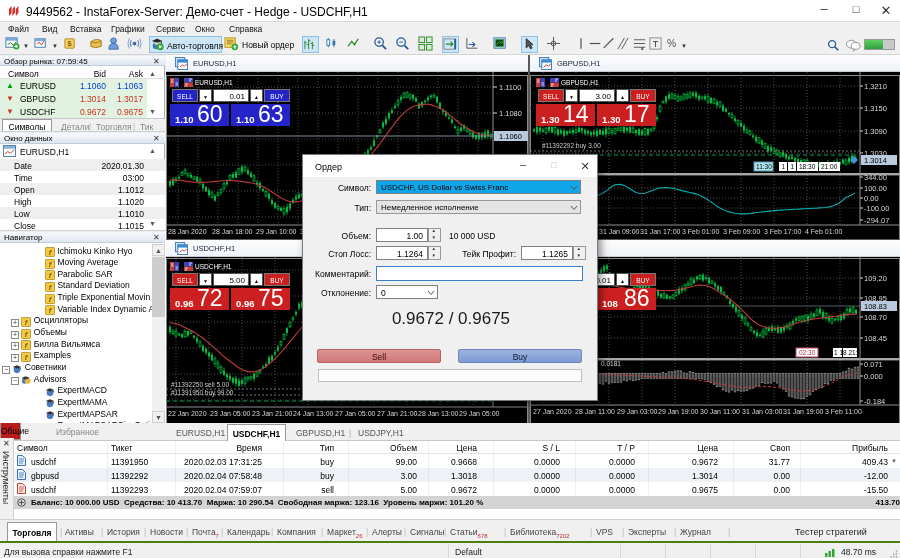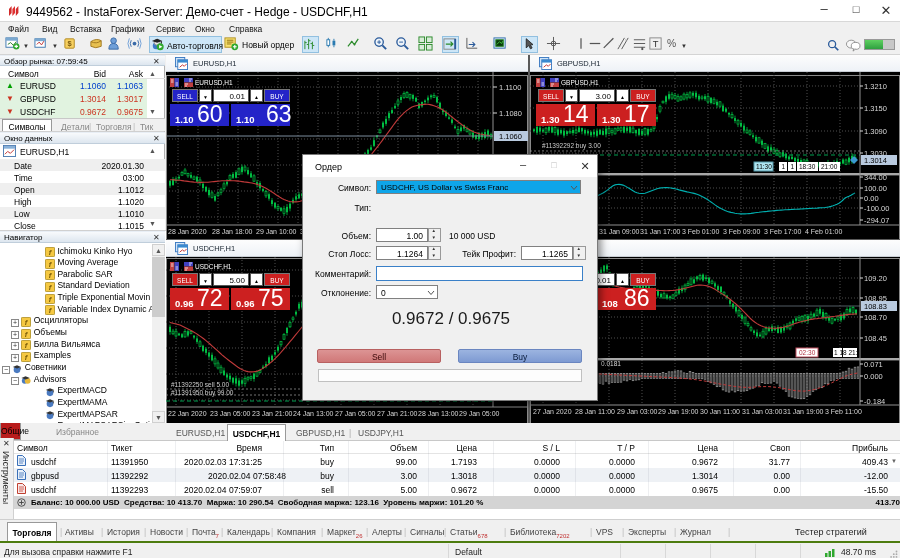--- a/index.html
+++ b/index.html
@@ -641,21 +641,21 @@
       <div class="abs" style="left:41px;top:0;width:36px;height:13px;background:#fff;border:1px solid #555;text-align:right;font-size:8px;color:#000;padding:2px 3px 0 0;">0.01</div>
       <div class="abs" style="left:78px;top:0;width:13px;height:13px;background:#fff;border:1px solid #555;text-align:center;font-size:5px;color:#000;padding-top:4px;">▲</div>
       <div class="abs" style="left:92px;top:0;width:26px;height:13px;background:#2424c8;border:1px solid #777;color:#fff;text-align:center;padding-top:3px;">BUY</div>
     </div>
 <div class="abs" style="left:170px;top:104px;width:59px;height:22px;background:#2424c8;color:#fff;">
           <span class="abs" style="left:5px;top:10px;font-size:9.5px;font-weight:bold;">1.10</span>
           <span class="abs" style="left:27px;top:-3px;font-size:23px;">60</span>
         </div>
 <div class="abs" style="left:231px;top:104px;width:59px;height:22px;background:#2424c8;color:#fff;">
           <span class="abs" style="left:5px;top:10px;font-size:9.5px;font-weight:bold;">1.10</span>
-          <span class="abs" style="left:27px;top:-3px;font-size:23px;margin-left:8px;">63</span>
+          <span class="abs" style="left:27px;top:-3px;font-size:23px;">63</span>
         </div>
 <div class="abs wtitle" style="left:530px;top:55px;width:370px;height:17px;">
      <svg class="abs" style="left:9px;top:2px" width="13" height="13" viewBox="0 0 14 14">
       <rect x="0.5" y="0.5" width="10" height="10" fill="#cfe4f7" stroke="#3a78c0"></rect>
       <rect x="3" y="3" width="10.5" height="10.5" fill="#fff" stroke="#3a78c0"></rect>
       <rect x="3" y="3" width="10.5" height="3" fill="#3a8ad0"></rect>
       <polyline points="5,11 8,8.5 10,10 12.5,7.5" fill="none" stroke="#c03030"></polyline>
     </svg>
      <span class="abs" style="left:27px;top:4px;font-size:7.5px;">GBPUSD,H1</span>
 
@@ -1727,35 +1727,35 @@
 <div class="abs" style="left:14px;top:13px;width:886px;height:14px;background:#fff;">
      <span class="abs" style="left:3px;top:1px;"><svg width="9" height="11" viewBox="0 0 9 11">
           <path d="M0.5 0.5 h5 l3 3 v7 h-8 Z" fill="#e8f0fa" stroke="#3a70b8"></path>
           <path d="M2 4h5M2 6h5M2 8h4" stroke="#3a70b8" stroke-width="0.8"></path>
         </svg></span>
      <span class="abs" style="left:17px;top:3px;color:#000;">usdchf</span>
      <span class="abs" style="left:97px;top:3px;color:#000;">11391950</span>
 <span class="abs" style="left:128px;top:3px;width:120px;text-align:right;color:#000;">2020.02.03 17:31:25</span>
 <span class="abs" style="left:200px;top:3px;width:120px;text-align:right;color:#000;">buy</span>
 <span class="abs" style="left:283px;top:3px;width:120px;text-align:right;color:#000;">99.00</span>
-<span class="abs" style="left:343px;top:3px;width:120px;text-align:right;color:#000;">1.7193</span>
+<span class="abs" style="left:343px;top:3px;width:120px;text-align:right;color:#000;">0.9668</span>
 <span class="abs" style="left:426px;top:3px;width:120px;text-align:right;color:#000;">0.0000</span>
 <span class="abs" style="left:501px;top:3px;width:120px;text-align:right;color:#000;">0.0000</span>
 <span class="abs" style="left:584px;top:3px;width:120px;text-align:right;color:#000;">0.9672</span>
 <span class="abs" style="left:656px;top:3px;width:120px;text-align:right;color:#000;">31.77</span>
 <span class="abs" style="left:754px;top:3px;width:120px;text-align:right;color:#000;">409.43</span>
 </div>
 <div class="abs" style="left:14px;top:27px;width:886px;height:14px;background:#eef1f5;">
      <span class="abs" style="left:3px;top:1px;"><svg width="9" height="11" viewBox="0 0 9 11">
           <path d="M0.5 0.5 h5 l3 3 v7 h-8 Z" fill="#e8f0fa" stroke="#3a70b8"></path>
           <path d="M2 4h5M2 6h5M2 8h4" stroke="#3a70b8" stroke-width="0.8"></path>
         </svg></span>
      <span class="abs" style="left:17px;top:3px;color:#000;">gbpusd</span>
      <span class="abs" style="left:97px;top:3px;color:#000;">11392292</span>
-<span class="abs" style="left:128px;top:3px;width:144px;text-align:right;color:#000;">2020.02.04 07:58:48</span>
+<span class="abs" style="left:128px;top:3px;width:120px;text-align:right;color:#000;">2020.02.04 07:58:48</span>
 <span class="abs" style="left:200px;top:3px;width:120px;text-align:right;color:#000;">buy</span>
 <span class="abs" style="left:283px;top:3px;width:120px;text-align:right;color:#000;">3.00</span>
 <span class="abs" style="left:343px;top:3px;width:120px;text-align:right;color:#000;">1.3018</span>
 <span class="abs" style="left:426px;top:3px;width:120px;text-align:right;color:#000;">0.0000</span>
 <span class="abs" style="left:501px;top:3px;width:120px;text-align:right;color:#000;">0.0000</span>
 <span class="abs" style="left:584px;top:3px;width:120px;text-align:right;color:#000;">1.3014</span>
 <span class="abs" style="left:656px;top:3px;width:120px;text-align:right;color:#000;">0.00</span>
 <span class="abs" style="left:754px;top:3px;width:120px;text-align:right;color:#000;">-12.00</span>
 </div>
 <div class="abs" style="left:14px;top:41px;width:886px;height:14px;background:#fff;">
@@ -1860,20 +1860,26 @@
   <span class="abs" style="left:275px;top:5px;width:14px;text-align:center;font-size:11px;color:#333;">✕</span>
  </div>
  <span class="abs" style="left:18px;top:28px;width:50px;text-align:right;color:#000;">Символ:</span>
  <div class="abs" style="left:73px;top:25px;width:205px;height:14px;background:#0ea5e9;border:1px solid #808080;">
    <span class="abs" style="left:4px;top:2px;font-size:8px;color:#000;">USDCHF, US Dollar vs Swiss Franc</span>
    <svg class="abs" style="left:193px;top:4px" width="8" height="6" viewBox="0 0 8 6">
         <path d="M1 1 L4 4.5 L7 1" fill="none" stroke="#555" stroke-width="1"></path>
       </svg>
  </div>
  <span class="abs" style="left:18px;top:48px;width:50px;text-align:right;color:#000;">Тип:</span>
+ <div class="abs" style="left:73px;top:45px;width:205px;height:14px;background:#e4e4e4;border:1px solid #999;">
+   <span class="abs" style="left:4px;top:2px;font-size:8px;color:#000;">Немедленное исполнение</span>
+   <svg class="abs" style="left:193px;top:4px" width="8" height="6" viewBox="0 0 8 6">
+        <path d="M1 1 L4 4.5 L7 1" fill="none" stroke="#555" stroke-width="1"></path>
+      </svg>
+ </div>
  <span class="abs" style="left:18px;top:76px;width:50px;text-align:right;color:#000;">Объем:</span>
  <div class="abs" style="left:73px;top:73px;width:52px;height:14px;background:#fff;border:1px solid #808080;">
    <span class="abs" style="left:0px;top:2px;width:46px;text-align:right;color:#000;">1.00</span>
  </div>
 <div class="abs" style="left:125px;top:73px;width:13px;height:14px;background:#f0f0f0;border:1px solid #999;">
    <span class="abs" style="left:2.5px;top:-1px;font-size:4.5px;color:#333;">▲</span>
    <span class="abs" style="left:2.5px;top:6px;font-size:4.5px;color:#333;">▼</span>
     </div>
 <span class="abs" style="left:146px;top:76px;color:#000;">10 000 USD</span>
  <span class="abs" style="left:8px;top:94px;width:60px;text-align:right;color:#000;">Стоп Лосс:</span>

